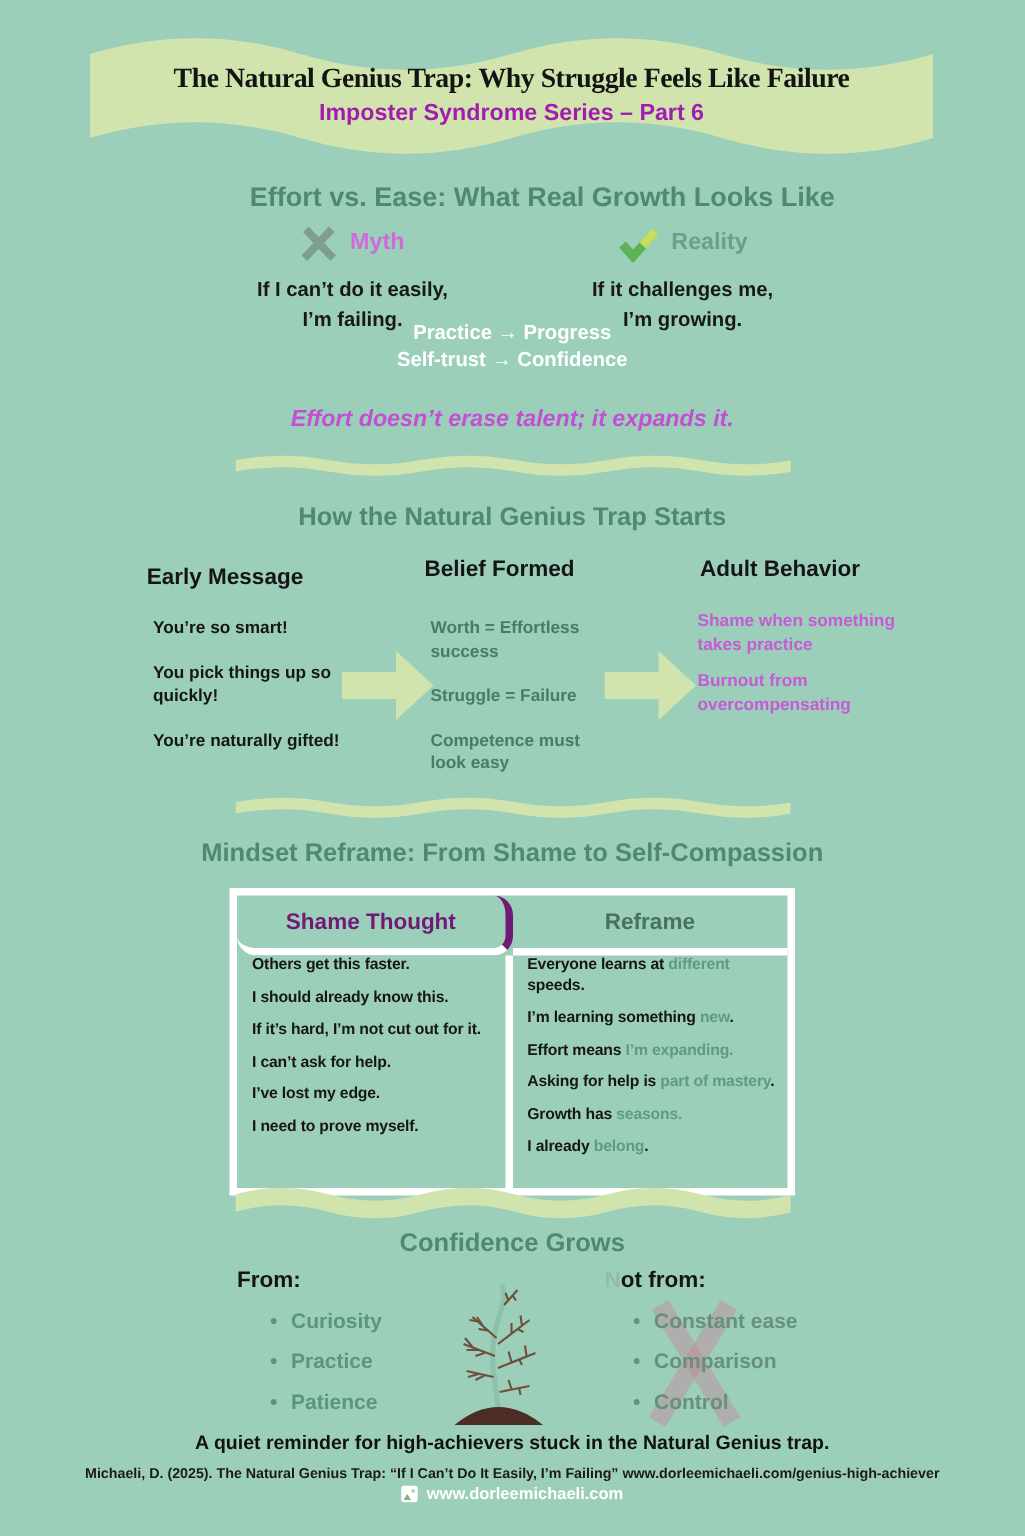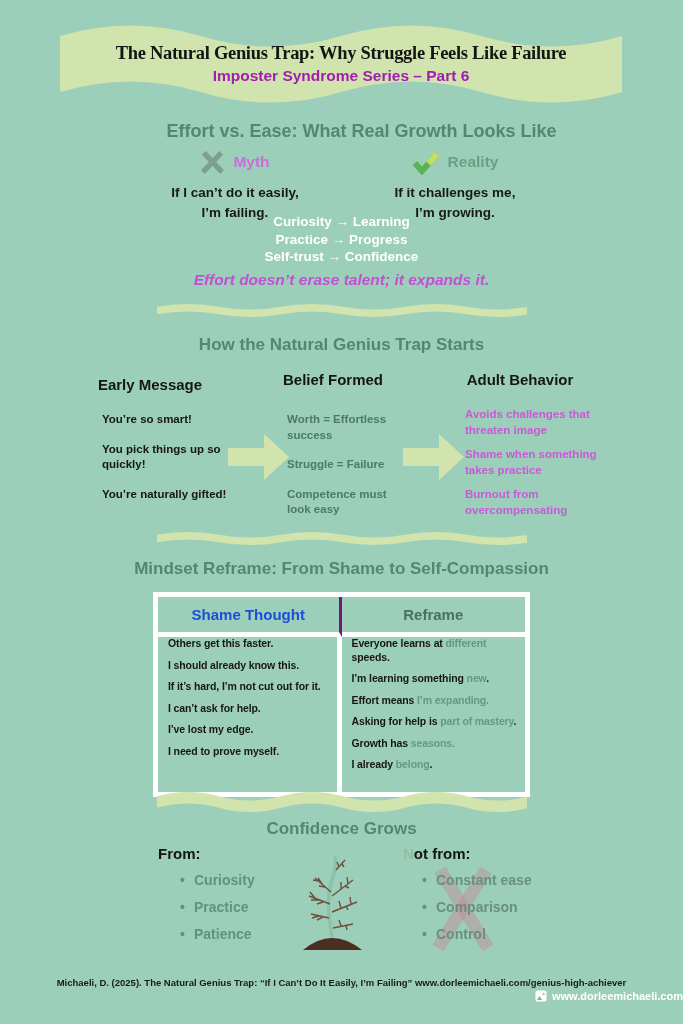--- a/index.html
+++ b/index.html
@@ -58,21 +58,21 @@
   .trap-l3 li{margin-bottom:9px;}
   .arrow{position:absolute;width:62px;height:50px;}
   .arrow-1{left:228px;top:432px;}
   .arrow-2{left:403px;top:432px;}
 
   
   .tbl{position:absolute;left:153px;top:592px;width:377px;border:5px solid #ffffff;
     box-sizing:border-box;display:grid;grid-template-columns:1fr 1fr;}
   .tbl-th{height:35px;display:flex;align-items:center;justify-content:center;
     font-size:15px;font-weight:700;border-bottom:5px solid #ffffff;}
-  .th-shame{color:#1d4ed8;border-right:3px solid #701a75;}
+  .th-shame{color:#701a75;border-right:5px solid #701a75;border-radius:13px;}
   .th-reframe{color:#47725f;}
   .tbl-td{padding:0 8px 12px 10px;font-size:10.5px;font-weight:700;letter-spacing:-0.12px;}
   .td-shame{color:#161616;border-right:5px solid #ffffff;}
   .td-reframe{color:#161616;}
   .tbl-td li{line-height:13.5px;margin-bottom:8px;}
   .em{color:#5f9b7e;}
 
   
   .lbl{position:absolute;font-size:15px;font-weight:700;color:#141414;}
   .lbl-from{left:158px;top:845px;}
@@ -85,21 +85,21 @@
   .notfrom-list{left:420px;top:872px;color:#67907d;}
   .plant{position:absolute;left:295px;top:852px;width:75px;height:102px;}
   .watermark-x{position:absolute;left:428px;top:862px;width:70px;height:92px;z-index:1;}
 
   
   .reminder{position:absolute;left:0;top:954px;width:100%;text-align:center;
     font-size:13px;font-weight:700;color:#111111;}
   .citation{position:absolute;left:0;top:977px;width:100%;text-align:center;
     font-size:9.5px;font-weight:600;color:#1a1a1a;}
   .website-row{position:absolute;left:0;top:990px;width:100%;display:flex;
-    align-items:center;justify-content:flex-end;gap:5px;font-size:11px;font-weight:700;color:#ffffff;}
+    align-items:center;justify-content:center;gap:5px;font-size:11px;font-weight:700;color:#ffffff;}
 </style>
 </head>
 <body>
 
 <div class="page">
 
   <div class="banner">
     <svg viewBox="0 0 560 96" preserveAspectRatio="none">
       <path d="M0 16 Q 70 -8 140 16 T 280 16 T 420 16 T 560 16 L 560 80 Q 490 104 420 80 T 280 80 T 140 80 T 0 80 Z" fill="#d2e4ae"></path>
     </svg>
@@ -133,21 +133,20 @@
       </svg>
       <span class="mr-label lbl-reality">Reality</span>
     </div>
     <div class="statement">
       <div>If it challenges me,</div>
       <div>I’m growing.</div>
     </div>
   </div>
 
   <ul class="progress-list">
-      <li>Curiosity → Learning</li>
       <li>Practice → Progress</li>
       <li>Self-trust → Confidence</li>
     </ul>
 
   <div class="quote">Effort doesn’t erase talent; it expands it.</div>
 
   <div class="band band-1">
     <svg viewBox="0 0 370 18" preserveAspectRatio="none">
       <path d="M0 5 Q 31 -1 62 5 T 124 5 T 186 5 T 248 5 T 310 5 T 372 5 L 372 13 Q 341 19 310 13 T 248 13 T 186 13 T 124 13 T 62 13 T 0 13 Z" fill="#d2e4ae"></path>
     </svg>
@@ -163,21 +162,20 @@
       <li>You’re so smart!</li>
       <li>You pick things up so quickly!</li>
       <li>You’re naturally gifted!</li>
     </ul>
   <ul class="trap-list trap-l2">
       <li>Worth = Effortless success</li>
       <li>Struggle = Failure</li>
       <li>Competence must look easy</li>
     </ul>
   <ul class="trap-list trap-l3">
-      <li>Avoids challenges that threaten image</li>
       <li>Shame when something takes practice</li>
       <li>Burnout from overcompensating</li>
     </ul>
 
   <svg class="arrow arrow-1" viewBox="0 0 62 50">
     <polygon points="0,16 36,16 36,2 61,25 36,48 36,34 0,34" fill="#d2e4ae"></polygon>
   </svg>
   <svg class="arrow arrow-2" viewBox="0 0 62 50">
     <polygon points="0,16 36,16 36,2 61,25 36,48 36,34 0,34" fill="#d2e4ae"></polygon>
   </svg>
@@ -249,20 +247,21 @@
       <path d="M35 52 L14 44 M28 50 L22 52 M24 48 L16 48 M20 46 L15 40"></path>
       <path d="M34 66 L16 62 M28 65 L22 68 M24 64 L17 66"></path>
       <path d="M37 44 L58 28 M46 37 L46 30 M50 34 L54 36 M53 32 L52 25"></path>
       <path d="M37 60 L62 50 M46 56 L44 49 M51 54 L53 58 M56 52 L55 45"></path>
       <path d="M38 76 L58 72 M46 74 L44 68 M51 73 L52 78"></path>
       <path d="M41 18 L50 8 M44 15 L42 10 M47 12 L49 15"></path>
     </g>
     <path d="M8 98 Q37 74 67 98 Z" fill="#4b2d24"></path>
   </svg>
 
+  <div class="reminder">A quiet reminder for high-achievers stuck in the Natural Genius trap.</div>
   <div class="citation">Michaeli, D. (2025). The Natural Genius Trap: “If I Can’t Do It Easily, I’m Failing” www.dorleemichaeli.com/genius-high-achiever</div>
   <div class="website-row">
     <svg width="12" height="12" viewBox="0 0 12 12">
       <rect x="0.5" y="0.5" width="11" height="11" rx="2" fill="#ffffff"></rect>
       <path d="M2 10 L4.5 6 L7 10 Z" fill="#7cb87a"></path>
       <circle cx="8.5" cy="4" r="1.2" fill="#9ccfba"></circle>
     </svg>
     <span>www.dorleemichaeli.com</span>
   </div>
 

